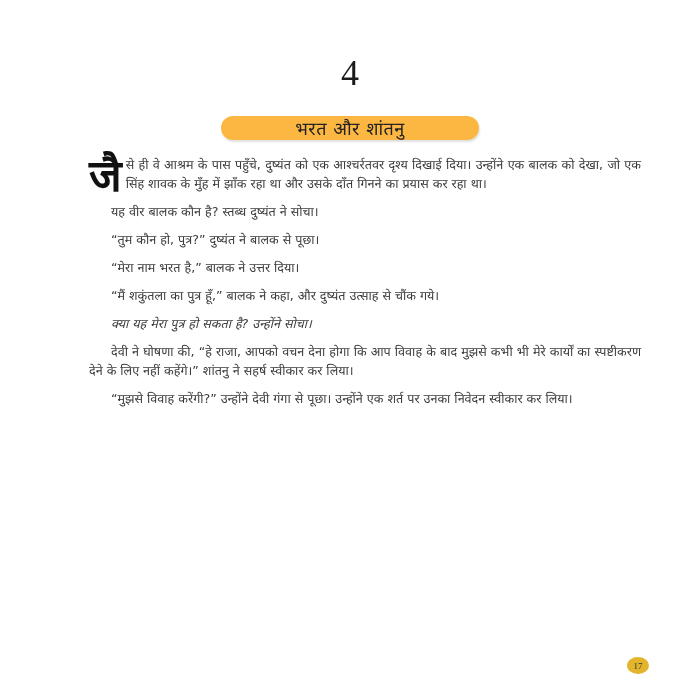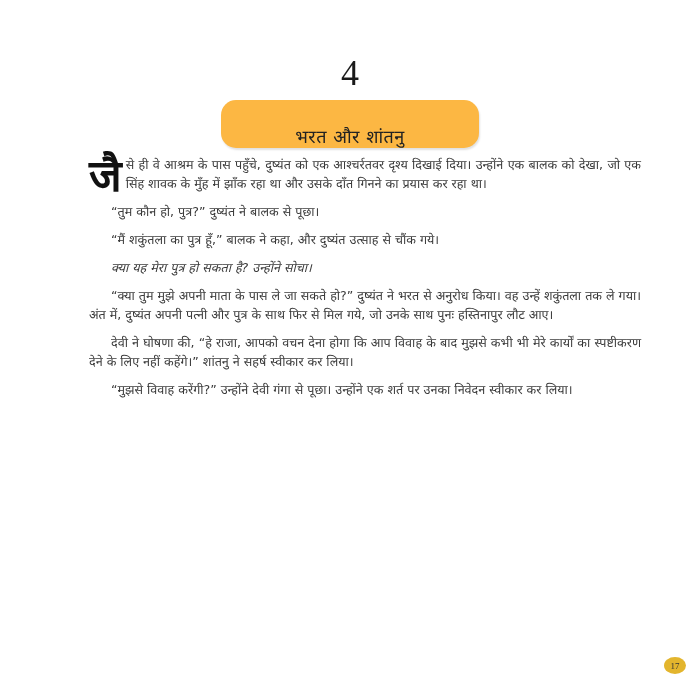--- a/index.html
+++ b/index.html
@@ -1,49 +1,50 @@
 <!DOCTYPE html>
 <html><head>
 <meta charset="utf-8">
 <style>
   html, body { margin:0; padding:0; background:#ffffff; }
   body { width:700px; height:700px; position:relative; overflow:hidden;
          font-family: "DejaVu Sans", "Liberation Sans", sans-serif; color:#3a3a3a; }
   .chapter-num { position:absolute; top:52px; left:0; width:700px; text-align:center;
          font-family:"Liberation Serif","DejaVu Serif",serif; font-size:36px; color:#1a1a1a; }
-  .banner { position:absolute; top:100px; left:221px; width:258px; height:48px;
+  .banner { position:absolute; top:116px; left:221px; width:258px; height:24px;
          background:#fcb743; border-radius:15px; box-shadow:1px 2px 2px rgba(0,0,0,0.12);
          display:flex; align-items:flex-end; justify-content:center; }
   .banner span { font-size:18px; color:#222; letter-spacing:0.5px; }
   .body { position:absolute; top:155px; left:89px; width:552px; font-size:12.6px; line-height:19px; }
   .p { margin:0 0 9px 0; text-indent:22px; text-align:justify; }
   .p.italic { font-style:italic; }
   .first { position:relative; padding-left:0; text-indent:0; }
   .dropcap { float:left; font-size:44px; line-height:38px; margin:2px 4px 0 0; color:#111;
          font-weight:bold; }
-  .page-badge { position:absolute; left:664px; top:657px; width:22px; height:17px;
+  .page-badge { position:absolute; left:627px; top:657px; width:22px; height:17px;
          border-radius:50%; background:#e3b52d; display:flex; align-items:center; justify-content:center;
          font-family:"Liberation Serif",serif; font-size:9px; color:#333; }
 </style>
 </head>
 <body>
 
 <div class="chapter-num">4</div>
 
 <div class="banner">
   <span>भरत और शांतनु</span>
 </div>
 
 <div class="body">
   <p class="p first">
     <span class="dropcap">जै</span><span>से ही वे आश्रम के पास पहुँचे, दुष्यंत को एक आश्चर्रतवर दृश्य दिखाई दिया। उन्होंने एक बालक को देखा, जो एक सिंह शावक के मुँह में झाँक रहा था और उसके दाँत गिनने का प्रयास कर रहा था।</span>
   </p>
+  <p class="p">यह वीर बालक कौन है? स्तब्ध दुष्यंत ने सोचा।</p>
   <p class="p">“तुम कौन हो, पुत्र?” दुष्यंत ने बालक से पूछा।</p>
+  <p class="p">“मेरा नाम भरत है,” बालक ने उत्तर दिया।</p>
   <p class="p">“मैं शकुंतला का पुत्र हूँ,” बालक ने कहा, और दुष्यंत उत्साह से चौंक गये।</p>
   <p class="p italic">क्या यह मेरा पुत्र हो सकता है? उन्होंने सोचा।</p>
-  <p class="p">“क्या तुम मुझे अपनी माता के पास ले जा सकते हो?” दुष्यंत ने भरत से अनुरोध किया। वह उन्हें शकुंतला तक ले गया। अंत में, दुष्यंत अपनी पत्नी और पुत्र के साथ फिर से मिल गये, जो उनके साथ पुनः हस्तिनापुर लौट आए।</p>
   <p class="p">देवी ने घोषणा की, “हे राजा, आपको वचन देना होगा कि आप विवाह के बाद मुझसे कभी भी मेरे कार्यों का स्पष्टीकरण देने के लिए नहीं कहेंगे।” शांतनु ने सहर्ष स्वीकार कर लिया।</p>
   <p class="p">“मुझसे विवाह करेंगी?” उन्होंने देवी गंगा से पूछा। उन्होंने एक शर्त पर उनका निवेदन स्वीकार कर लिया।</p>
 </div>
 
 <div class="page-badge">
   <span>17</span>
 </div>
 
 </body></html>

